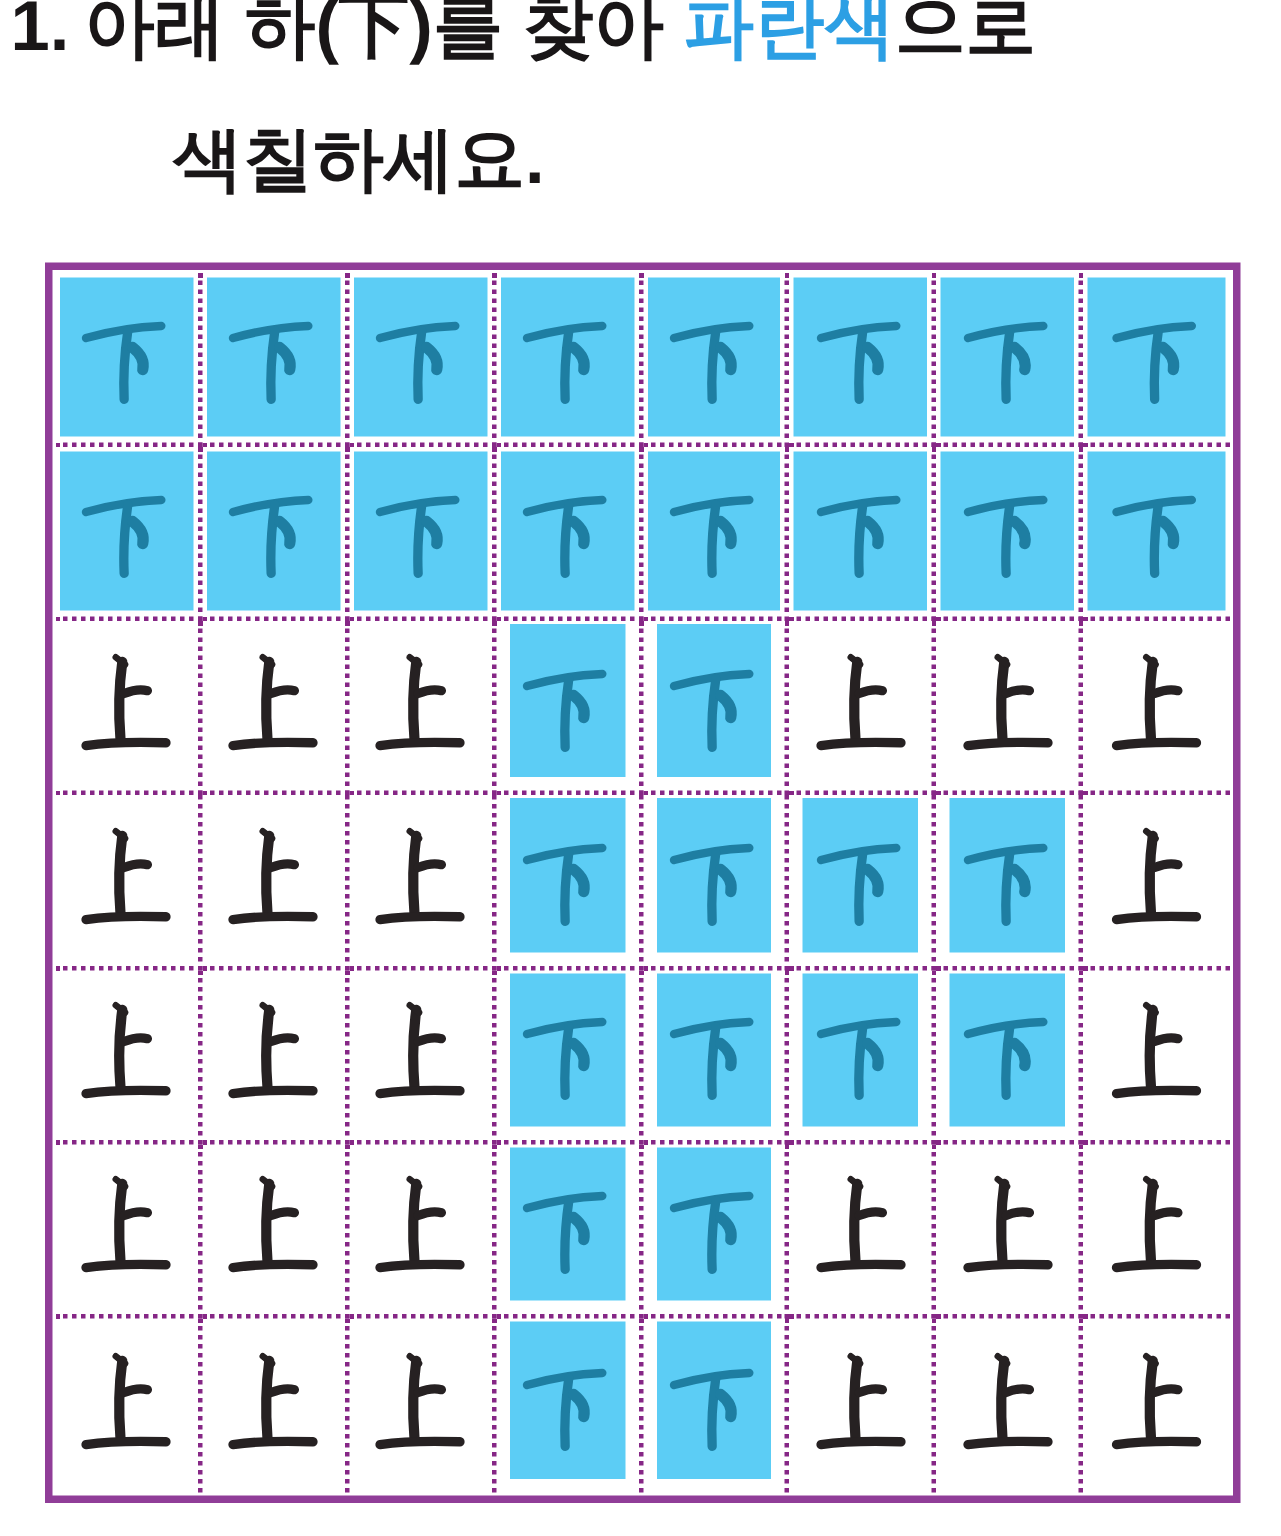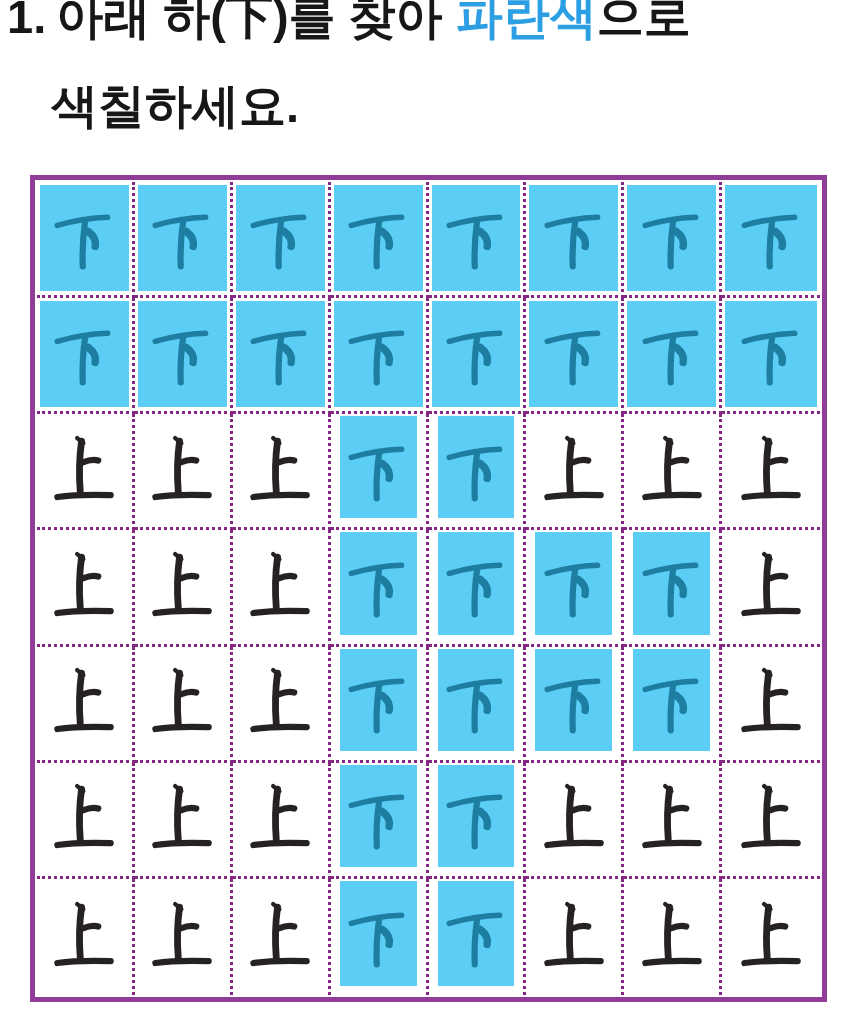--- a/index.html
+++ b/index.html
@@ -17,21 +17,21 @@
     font-family:"Liberation Sans","DejaVu Sans",sans-serif;
   }
   .instruction{
     position:absolute;left:7px;top:-7px;width:846px;
     font-weight:700;font-size:47px;line-height:1.0;color:var(--title-black);
   }
   .line1{white-space:nowrap;}
   .num{margin-right:10px;}
   .seg-black{color:var(--title-black);}
   .seg-blue{color:var(--title-blue);}
-  .line2{margin-top:42px;margin-left:44px;}
+  .line2{margin-top:42px;margin-left:108px;}
   .grid{
     position:absolute;left:30px;top:175px;width:797px;height:827px;
     box-sizing:border-box;border:5px solid var(--grid-border);
     background:#ffffff;padding:2px;
     display:grid;grid-template-columns:repeat(8,1fr);grid-template-rows:repeat(7,1fr);
   }
   .cell{
     position:relative;display:flex;align-items:center;justify-content:center;
     border-right:3.5px dotted var(--grid-dots);
     border-bottom:3.5px dotted var(--grid-dots);

